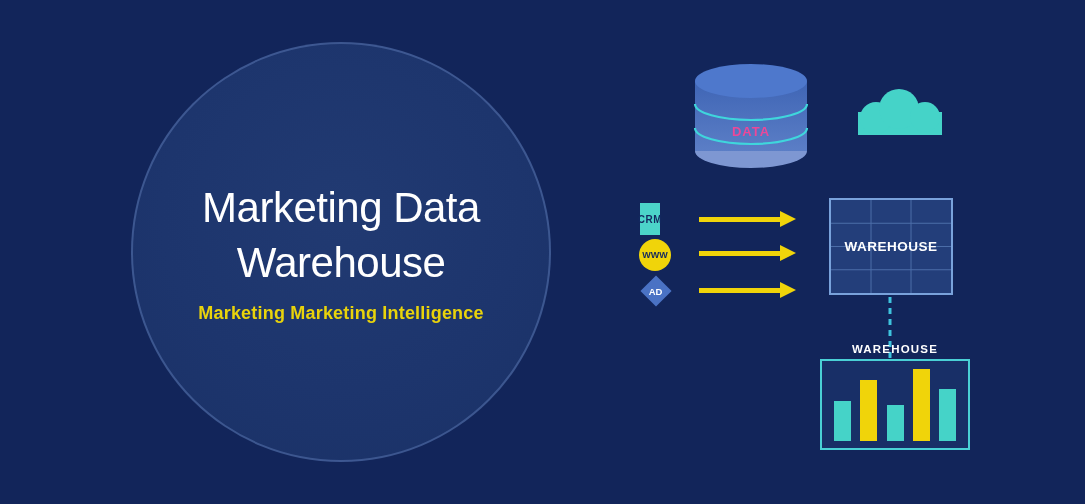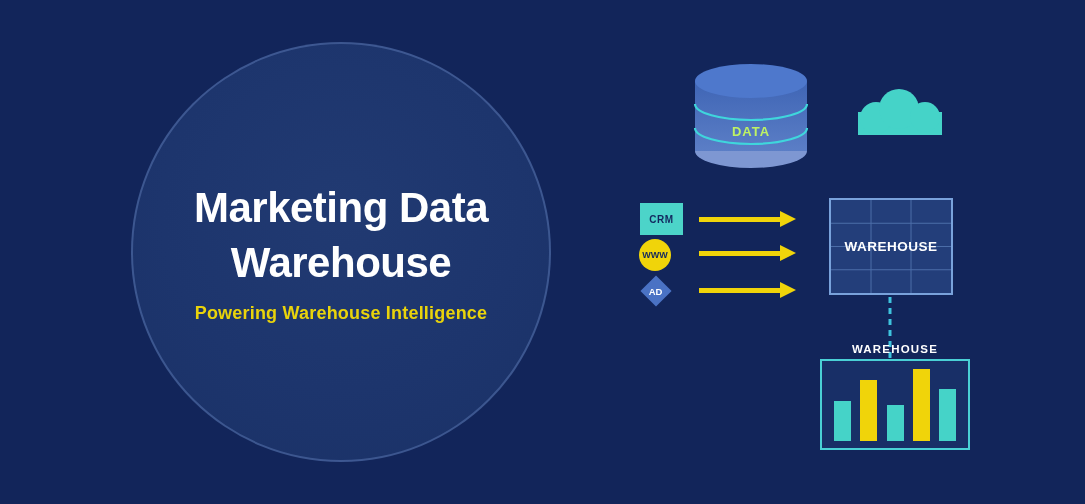--- a/index.html
+++ b/index.html
@@ -11,37 +11,37 @@
   
   .hero-circle {
     position:absolute; left:131px; top:42px; width:420px; height:420px;
     border-radius:50%;
     background:radial-gradient(circle at 50% 40%, #213a72 0%, #1d356d 55%, #1a3166 100%);
     border:2px solid rgba(110,140,200,0.40);
     box-sizing:border-box;
     display:flex; flex-direction:column; align-items:center; justify-content:center;
     text-align:center;
   }
-  .hero-title { font-size:42px; font-weight:bold; line-height:55px; letter-spacing:-0.5px;text-align:right; }
+  .hero-title { font-size:42px; font-weight:normal; line-height:55px; letter-spacing:-0.5px;text-align:right; }
   .hero-subtitle { margin-top:13px; font-size:18px; font-weight:bold; letter-spacing:0.2px; }
 
   
   .abs { position:absolute; }
   .cyl-svg { left:690px; top:56px; }
   .db-label {
     left:690px; top:124px; width:122px; text-align:center;
     font-size:13px; font-weight:bold; letter-spacing:1px;
   }
   .cloud-svg { left:850px; top:85px; }
 
   .src-badge {
     display:flex; align-items:center; justify-content:center;
     font-weight:bold; box-sizing:border-box;
   }
-  .src-square { left:640px; top:203px; width:43px; height:32px; font-size:10px; letter-spacing:0.5px; }
+  .src-square { left:640px; top:203px; width:20px; height:32px; font-size:10px; letter-spacing:0.5px; }
   .src-circle { left:639px; top:239px; width:32px; height:32px; border-radius:50%; font-size:9px;text-align:center; }
   .src-diamond { left:645px; top:280px; width:22px; height:22px; transform:rotate(45deg); font-size:9.5px; }
   .src-diamond .inner { transform:rotate(-45deg); }
 
   .flow-arrow { left:699px; height:16px; display:flex; align-items:center; }
   .flow-arrow .shaft { width:81px; height:5px; }
   .flow-arrow .head {
     width:0; height:0;
     border-top:8px solid transparent; border-bottom:8px solid transparent;
     border-left:16px solid #f0d40a;
@@ -74,37 +74,37 @@
   .bar { width:17px; }
 </style>
 </head>
 <body>
 
 <div class="canvas" style="background-color: rgb(18, 37, 90);">
 
   <div class="hero-circle">
     <div class="hero-title" style="color: rgb(255, 255, 255);">Marketing Data</div>
     <div class="hero-title" style="color: rgb(255, 255, 255);">Warehouse</div>
-    <div class="hero-subtitle" style="color: rgb(233, 211, 11);">Powering Warehouse Intelligence</div>
+    <div class="hero-subtitle" style="color: rgb(233, 211, 11);">Marketing Marketing Intelligence</div>
   </div>
 
   <svg class="abs cyl-svg" width="122" height="118" viewBox="0 0 122 118">
     <defs>
       <linearGradient id="cylBody" x1="0" y1="0" x2="0" y2="1">
         <stop offset="0" stop-color="#3f65b5"></stop>
         <stop offset="1" stop-color="#5b7ec6"></stop>
       </linearGradient>
     </defs>
     <ellipse cx="61" cy="95" rx="56" ry="17" style="fill: rgb(126, 151, 210);"></ellipse>
     <rect x="5" y="25" width="112" height="70" fill="url(#cylBody)"></rect>
     <ellipse cx="61" cy="25" rx="56" ry="17" style="fill: rgb(78, 120, 204);"></ellipse>
     <path d="M5 48 A56 16 0 0 0 117 48" fill="none" stroke-width="2.2" style="stroke: rgb(63, 214, 220);"></path>
     <path d="M5 72 A56 16 0 0 0 117 72" fill="none" stroke-width="2.2" style="stroke: rgb(63, 214, 220);"></path>
   </svg>
-  <div class="abs db-label" style="color: #bef264;">DATA</div>
+  <div class="abs db-label" style="color: #ec4899;">DATA</div>
 
   <svg class="abs cloud-svg" width="100" height="52" viewBox="0 0 100 52">
     <g style="fill: rgb(69, 211, 200);">
       <rect x="8" y="27" width="84" height="23"></rect>
       <circle cx="26" cy="33" r="16"></circle>
       <circle cx="49" cy="24" r="20"></circle>
       <circle cx="75" cy="32" r="15"></circle>
     </g>
   </svg>
 

